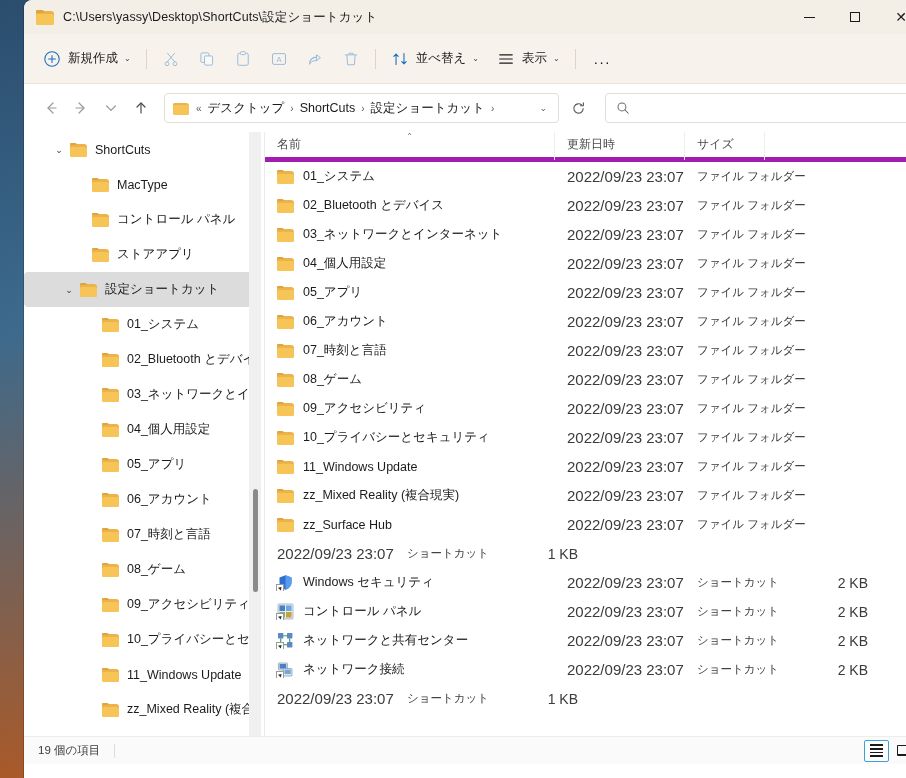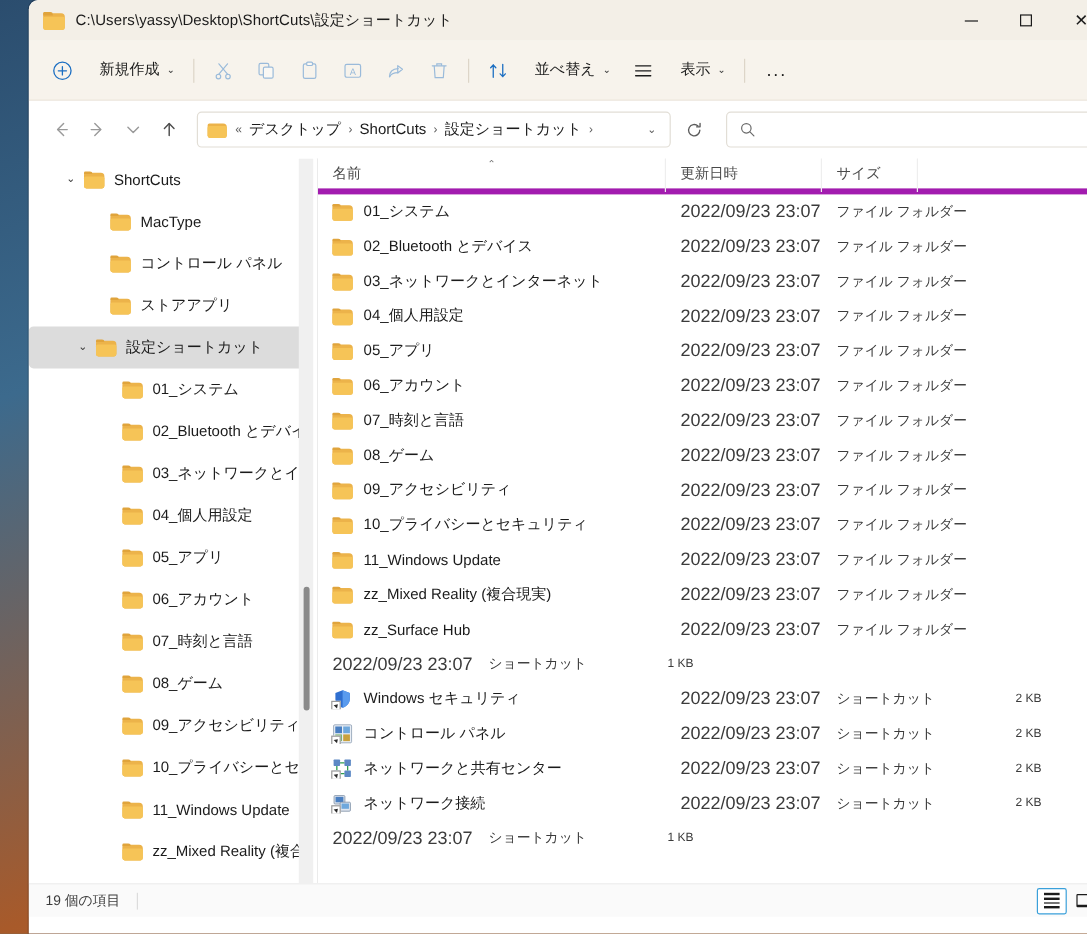--- a/index.html
+++ b/index.html
@@ -74,21 +74,21 @@
     height: 50px; background: #f7f3ec;
     display: flex; align-items: center; padding: 0 10px;
     border-bottom: 1px solid #eae4da;
   }
   .cb-item {
     display: flex; align-items: center; height: 34px;
     padding: 0 9px; border-radius: 4px; cursor: default;
     color: #1b1b1b; font-size: 12.5px; white-space: nowrap;
   }
   .cb-item.disabled { opacity: 0.42; }
-  .cb-label { margin-left: 22px; }
+  .cb-label { margin-left: 7px; }
   .cb-chev { margin-left: 6px; font-size: 8px; color: #444; }
   .cb-sep { width: 1px; height: 20px; background: #ddd5c8; margin: 0 6px; flex: none; }
   .cb-icon { width: 18px; height: 18px; display: block; flex: none; }
   #cb-more { letter-spacing: 1.6px; font-size: 15px; padding: 0 12px; color: #1b1b1b; }
 
   
   #addressbar {
     height: 48px; background: #ffffff;
     display: flex; align-items: center; padding: 0 12px;
   }
@@ -229,21 +229,21 @@
   .cell-date {
     width: 130px; flex: none; padding-left: 12px; color: #3b3b3b;
     font-size: 15px; white-space: nowrap;
   }
   .cell-type {
     width: 115px; flex: none; padding-left: 12px; color: #3b3b3b;
     font-size: 11.5px; white-space: nowrap;
   }
   .cell-size {
     width: 80px; flex: none; padding-right: 12px; color: #3b3b3b;
-    font-size: 10px; text-align: right; white-space: nowrap;
+    font-size: 14px; text-align: right; white-space: nowrap;
   }
   .row-folder {
     width: 17px; height: 14px; position: relative; flex: none; margin-right: 9px;
   }
   .row-folder .back {
     position: absolute; left: 0; top: 1px; width: 17px; height: 13px;
     background: #ecb34a; border-radius: 1.5px 3px 2px 2px;
   }
   .row-folder .tab {
     position: absolute; left: 0; top: 0; width: 7px; height: 2.5px;

